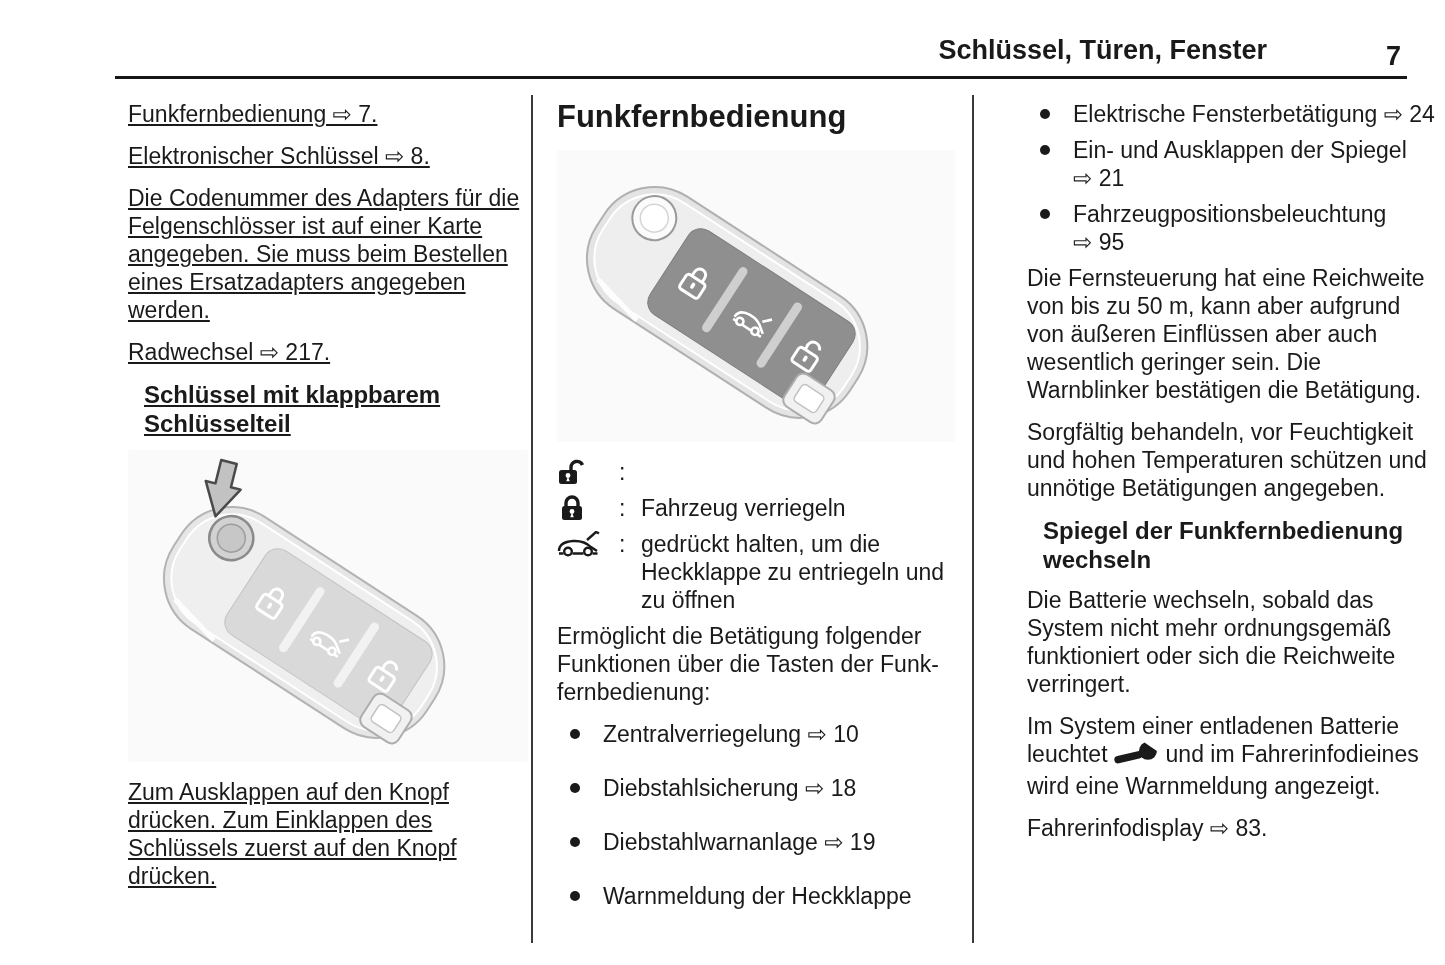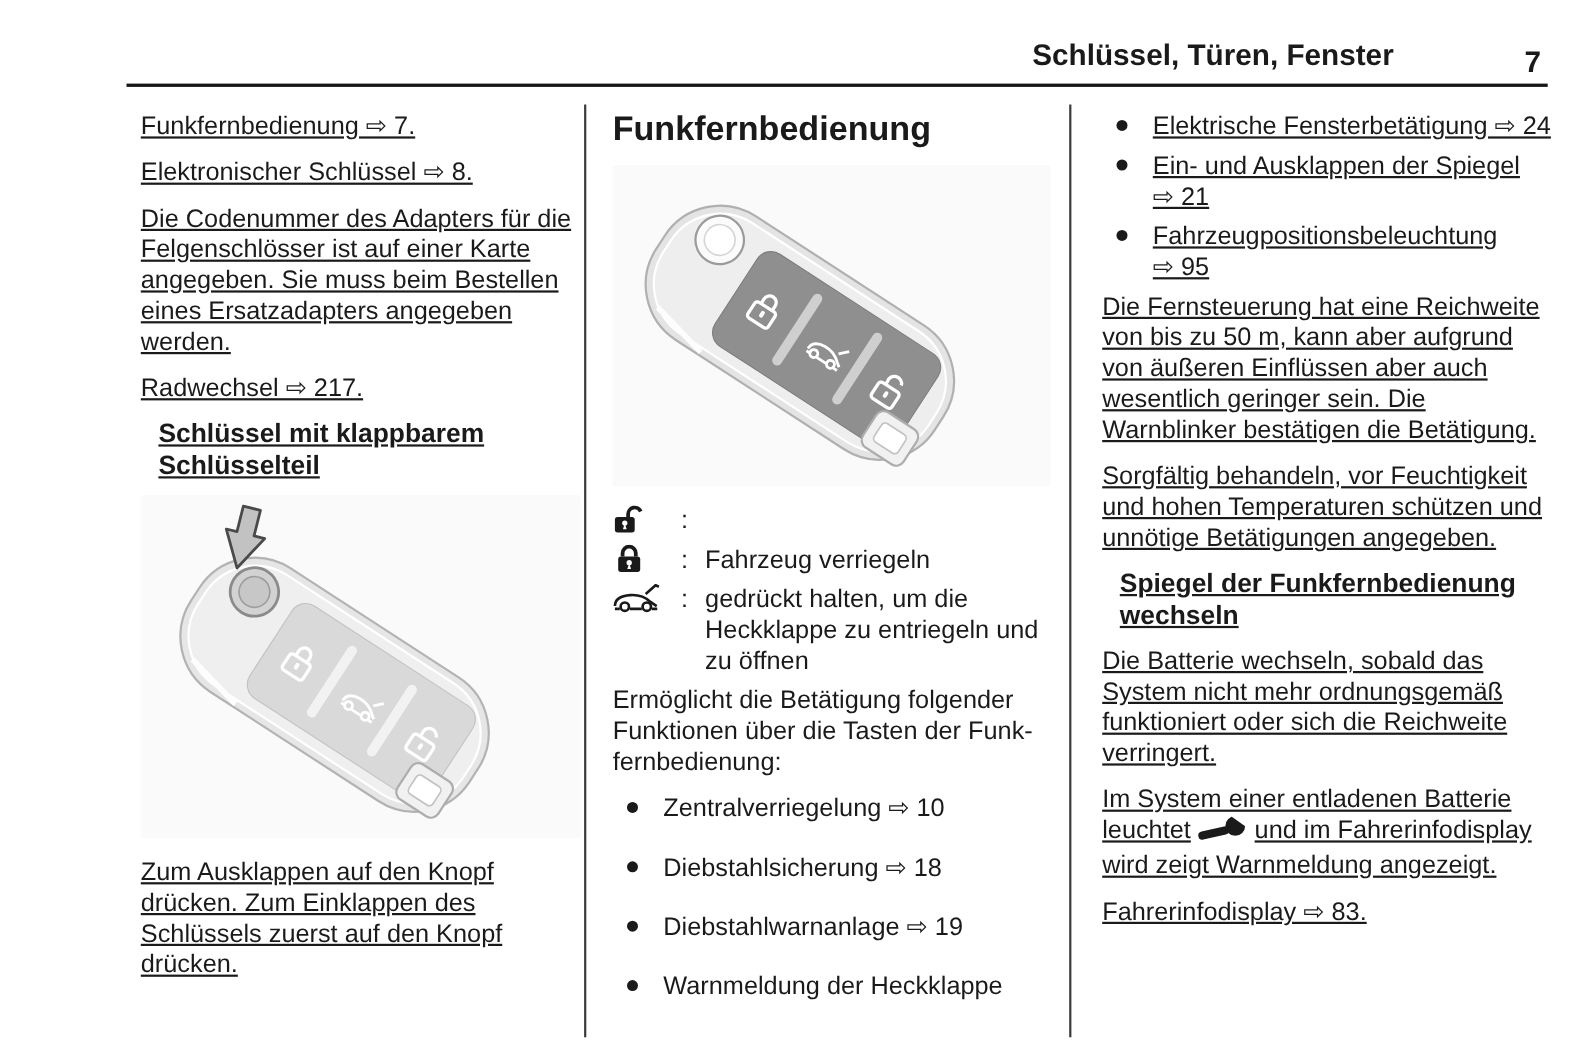--- a/index.html
+++ b/index.html
@@ -12,21 +12,21 @@
   .hdr-page{position:absolute;top:41px;right:44px;font-size:27px;font-weight:bold;}
   .hdr-rule{position:absolute;top:76px;left:115px;width:1292px;height:2.5px;background:#161616;}
   
   .divider{position:absolute;top:95px;height:848px;width:2px;background:#3a3a3a;}
   .divider.d1{left:531px;}
   .divider.d2{left:972px;}
   
   .col{position:absolute;top:100px;font-size:23px;line-height:28px;}
   .col1{left:128px;width:400px;text-decoration:underline;}
   .col2{left:557px;width:398px;}
-  .col3{left:1002px;width:408px;text-decoration:underline;}
+  .col3{left:1027px;width:408px;}
   .col p{margin:0 0 14px 0;}
   h1.sec{font-size:31px;line-height:34px;font-weight:bold;margin:0 0 14px 0;}
   h2.sub{font-size:24px;line-height:29px;font-weight:bold;margin:8px 0 12px 16px;}
   
   .figure{background:#fafafa;border-radius:3px;margin:0 0 16px 0;}
   .fig1{width:400px;height:312px;}
   .fig2{width:398px;height:292px;margin-top:16px;}
   
   .legend{margin:2px 0 8px 0;}
   .legend-row{display:grid;grid-template-columns:62px 22px 1fr;align-items:start;margin-bottom:2px;}
@@ -229,18 +229,18 @@
 
     <h2 class="sub">Spiegel der Funkfernbedienung wechseln</h2>
 
     <p>Die Batterie wechseln, sobald das System nicht mehr ordnungsgemäß funktioniert oder sich die Reichweite verringert.</p>
 
     <p><span>Im System einer entladenen Batterie leuchtet</span><span class="inline-icon"><svg width="46" height="26" viewBox="0 0 42 23">
       <rect x="0" y="12" width="26" height="6.8" rx="3.4" fill="#1a1a1a" transform="rotate(-13 13 15)"></rect>
       <circle cx="31" cy="9.5" r="8.2" fill="#1a1a1a"></circle>
       <rect x="30" y="-4" width="15" height="9" fill="#ffffff" transform="rotate(35 34 0)"></rect>
       <circle cx="35" cy="3" r="2.6" fill="#ffffff"></circle>
-    </svg></span><span>und im Fahrerinfodi­splay wird zeigt Warnmeldung ange­zeigt.</span></p>
+    </svg></span><span>und im Fahrerinfodi­eines wird eine Warnmeldung ange­zeigt.</span></p>
 
     <p>Fahrerinfodisplay ⇨&nbsp;83.</p>
   </div>
 
 </div>
 
 </body></html>

